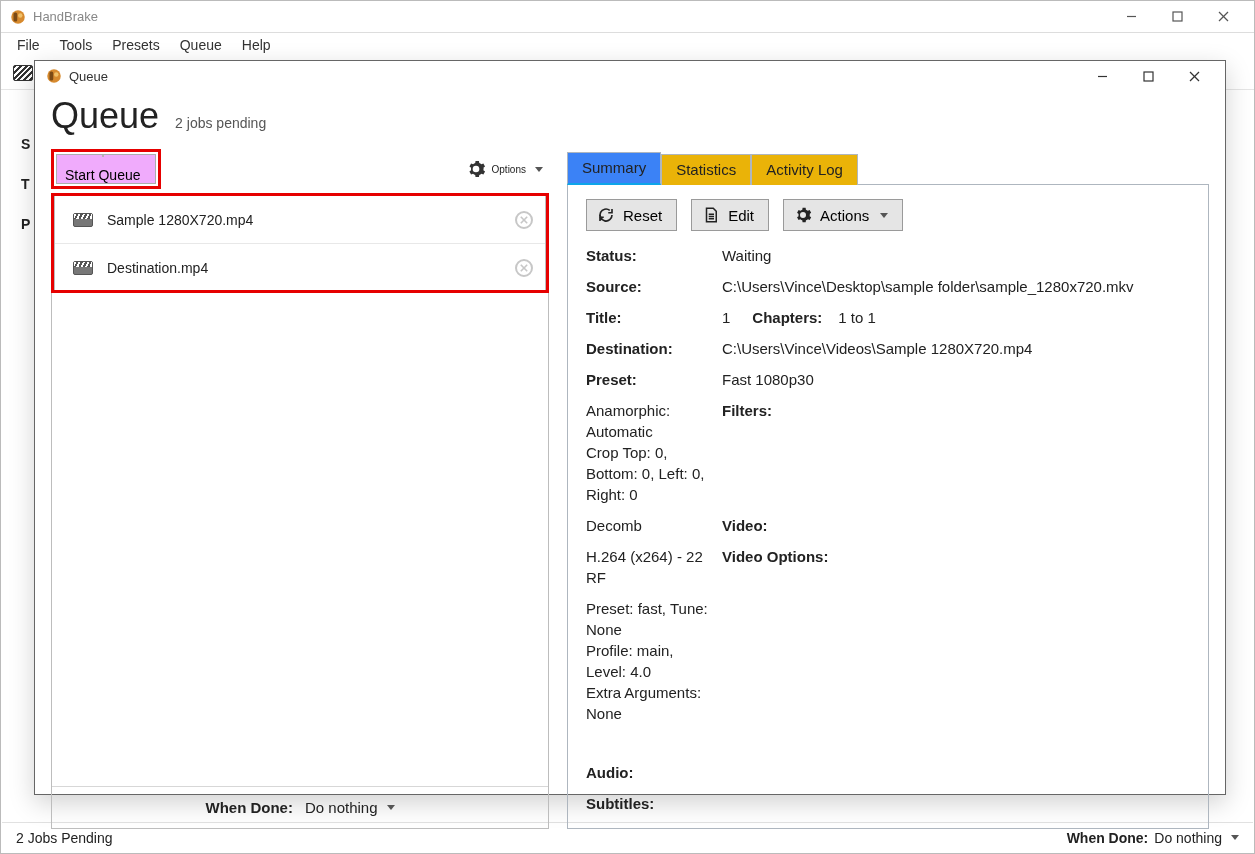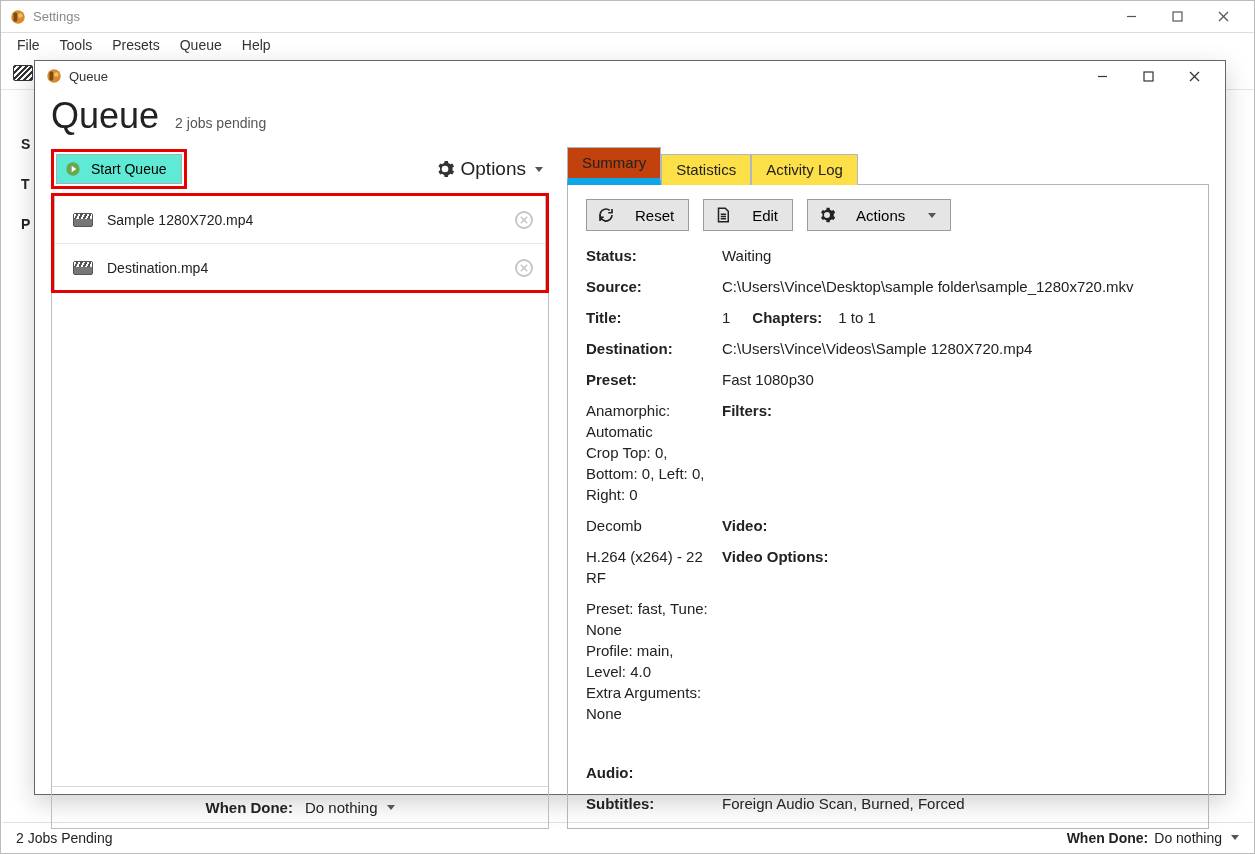--- a/index.html
+++ b/index.html
@@ -175,36 +175,37 @@
   .start-btn-wrap {
     border: 3px solid #e60000;
     padding: 2px;
   }
   .start-btn {
     height: 30px;
     display: flex;
     align-items: center;
     gap: 10px;
     padding: 0 14px 0 8px;
-    background: #5eead4;
+    background: #f0abfc;
     border: 1px solid #adadad;
     cursor: pointer;
     font-size: 14px;
+    flex-direction: column;
   }
   .play-icon {
     width: 16px; height: 16px;
   }
   .left-toolbar .spacer { flex: 1; }
   .options-btn {
     display: flex;
     align-items: center;
     gap: 6px;
     padding: 4px 6px;
     cursor: pointer;
-    font-size: 19px;
+    font-size: 10px;
   }
   .gear-svg { width: 20px; height: 20px; }
   .queue-list-wrap {
     border: 3px solid #e60000;
     border-top-width: 3px;
     height: 100px;
   }
   .queue-list-inner {
     border-left: 1px solid #bdbdbd;
     border-right: 1px solid #bdbdbd;
@@ -280,48 +281,48 @@
     display: flex;
     align-items: flex-end;
     height: 34px;
     border-bottom: 1px solid #aeb6bf;
     position: relative;
   }
   .tab {
     padding: 6px 14px 7px;
     border: 1px solid #aeb6bf;
     border-bottom: none;
-    background: #fde047;
+    background: #eab308;
     font-size: 15px;
     cursor: pointer;
     position: relative;
     top: 1px;
     margin-right: 0px;
   }
   .tab.active {
-    background: #c2410c;
-    border-bottom: 7px solid #0ea5e9;
+    background: #3b82f6;
+    border-bottom: 2px solid #0ea5e9;
   }
   .summary-panel {
     flex: 1;
     border: 1px solid #aeb6bf;
     border-top: none;
     padding: 14px 18px;
     overflow: auto;
   }
   .summary-toolbar {
     display: flex;
     gap: 14px;
     margin-bottom: 14px;
   }
   .tb-btn {
     height: 32px;
     display: flex;
     align-items: center;
-    gap: 20px;
+    gap: 8px;
     padding: 0 14px 0 10px;
     background: #e5e5e5;
     border: 1px solid #9a9a9a;
     cursor: pointer;
     font-size: 15px;
   }
   .tb-btn svg { width: 18px; height: 18px; }
   .info-table {
     display: grid;
     grid-template-columns: 130px 1fr;
@@ -341,21 +342,21 @@
 
 <div class="main-window">
   <div class="main-titlebar">
     <span class="hb-icon">
       <svg viewBox="0 0 24 24">
           <circle cx="12" cy="12" r="9" fill="#d78a2e"></circle>
           <rect x="6" y="6" width="5" height="12" rx="2" fill="#7b4a15"></rect>
           <circle cx="15" cy="10" r="3" fill="#f0c068"></circle>
         </svg>
     </span>
-    <span>Settings</span>
+    <span>HandBrake</span>
     <span class="spacer"></span>
     <span class="win-btn">
         <svg viewBox="0 0 11 11">
           <line x1="1" y1="5.5" x2="10" y2="5.5" stroke="#555" stroke-width="1.2"></line>
         </svg>
       </span>
     <span class="win-btn">
         <svg viewBox="0 0 11 11">
           <rect x="1" y="1" width="9" height="9" fill="none" stroke="#555" stroke-width="1.2"></rect>
         </svg>
@@ -560,19 +561,18 @@
               <div>Profile: main, Level: 4.0</div>
               <div>Extra Arguments: None</div>
             </div>
 
             <div class="spacer-row"></div>
 
             <div class="k">Audio:</div>
             <div class="v"></div>
 
             <div class="k">Subtitles:</div>
-            <div class="v">Foreign Audio Scan, Burned, Forced</div>
           </div>
         </div>
       </div>
     </div>
   </div>
 </div>
 
 </body></html>

